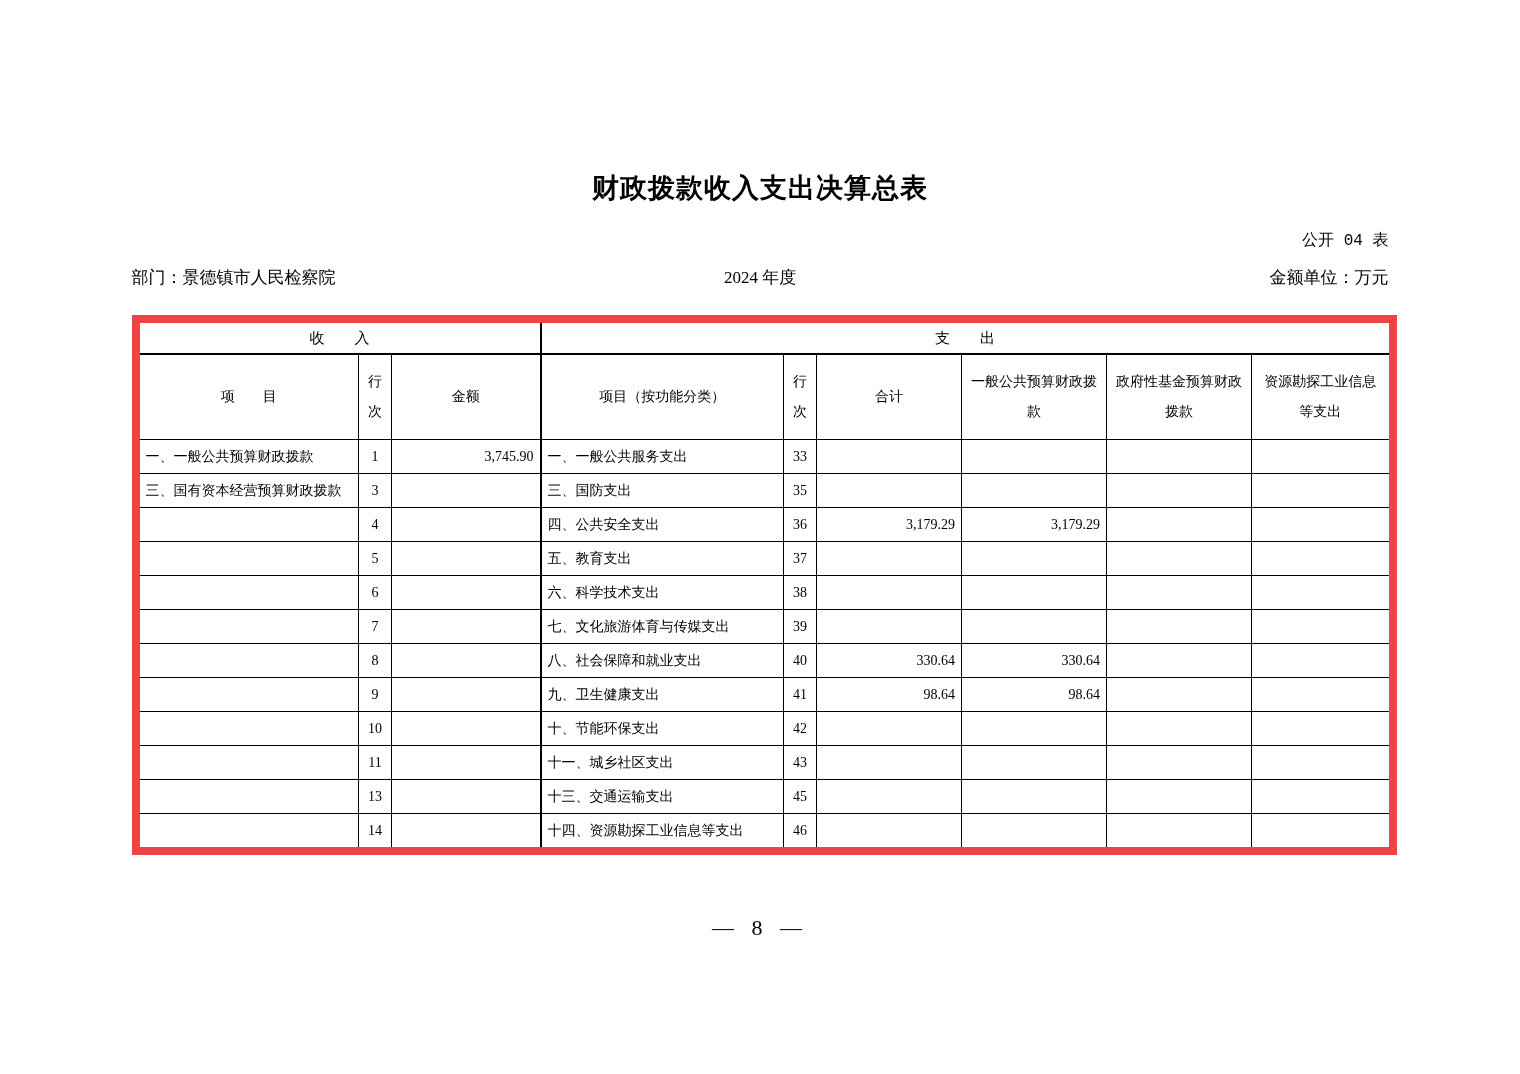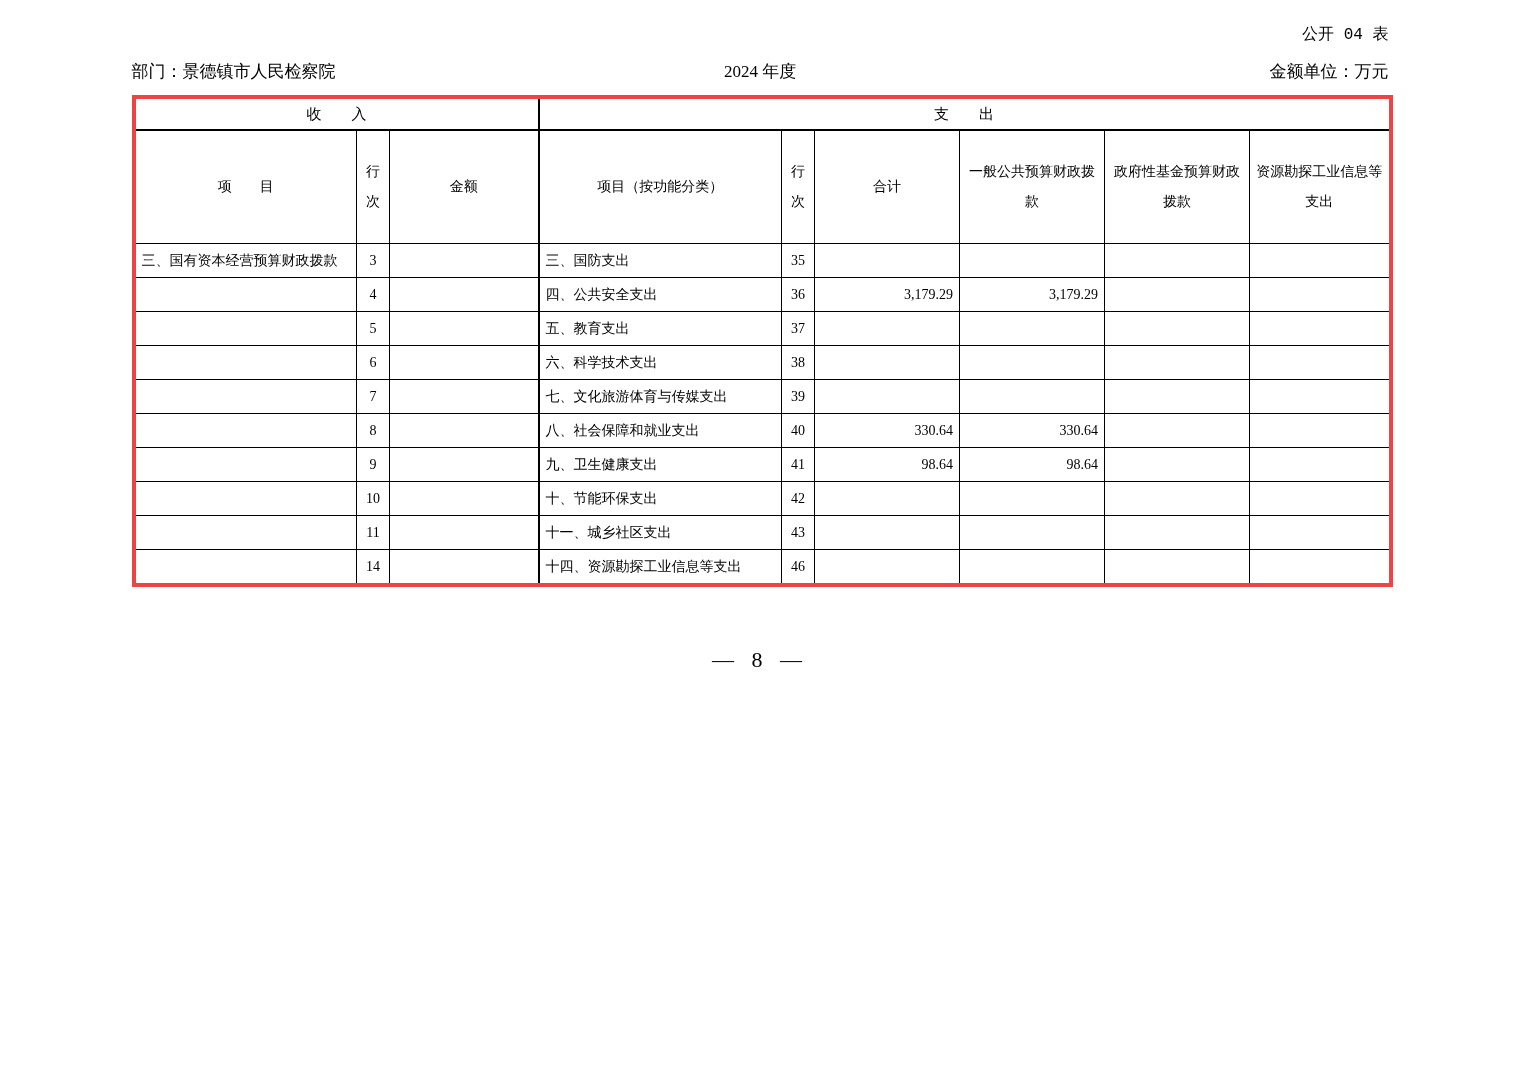--- a/index.html
+++ b/index.html
@@ -15,44 +15,45 @@
   }
   .table-code{margin-top:24px;text-align:right;font-size:16px;height:20px;font-family:Liberation Mono, monospace;}
   .meta-row{
     margin-top:16px;height:22px;display:grid;
     grid-template-columns:1fr auto 1fr;align-items:center;font-size:17px;
   }
   .meta-left{justify-self:start;}
   .meta-center{justify-self:center;}
   .meta-right{justify-self:end;}
   table.fiscal{
-    margin-top:13px;border-collapse:collapse;table-layout:fixed;
-    width:1257px;border:4px solid #ef4444;font-size:14px;
+    margin-top:27px;border-collapse:collapse;table-layout:fixed;
+    width:1257px;border:8px solid #ef4444;font-size:14px;
   }
   th,td{
     border:1px solid #000;font-weight:normal;padding:0 6px;
     overflow:hidden;vertical-align:middle;
   }
   .sec{border-left:2px solid #000;}
   .section-row th{height:30px;border-bottom:2px solid #000;font-size:15px;text-align:center;}
   .colhead-row th{height:84px;line-height:2.15;text-align:center;}
-  .rowno-h{word-break:break-all;padding:14px 8px;line-height:2.4;font-family:Liberation Serif, serif;}
+  .rowno-h{word-break:break-all;padding:0 8px;line-height:2.4;font-family:Liberation Serif, serif;}
   .index-row td{height:33px;text-align:center;}
   tbody td{height:33px;}
   .al{text-align:left;}
   .ac{text-align:center;padding:0 2px;}
   .ar{text-align:right;}
   .footer{margin-top:60px;text-align:center;font-size:22px;letter-spacing:6px;}
 </style>
 </head>
 <body>
 
 <div class="page">
   <div class="content">
 
+    <h1 class="title">财政拨款收入支出决算总表</h1>
 
     <div class="table-code">公开 04 表</div>
 
     <div class="meta-row">
       <span class="meta-left">部门：景德镇市人民检察院</span>
       <span class="meta-center">2024 年度</span>
       <span class="meta-right">金额单位：万元</span>
     </div>
 
     <table class="fiscal">
@@ -79,20 +80,31 @@
           <th class="sec">项目（按功能分类）</th>
           <th class="rowno-h">行次</th>
           <th>合计</th>
           <th>一般公共预算财政拨款</th>
           <th>政府性基金预算财政拨款</th>
           <th>资源勘探工业信息等支出</th>
         </tr>
       </thead>
       <tbody>
           <tr>
+            <td class="al">一、一般公共预算财政拨款</td>
+            <td class="ac">1</td>
+            <td class="ar">3,745.90</td>
+            <td class="al sec">一、一般公共服务支出</td>
+            <td class="ac">33</td>
+            <td class="ar"></td>
+            <td class="ar"></td>
+            <td class="ar"></td>
+            <td class="ar"></td>
+          </tr>
+          <tr>
             <td class="al">三、国有资本经营预算财政拨款</td>
             <td class="ac">3</td>
             <td class="ar"></td>
             <td class="al sec">三、国防支出</td>
             <td class="ac">35</td>
             <td class="ar"></td>
             <td class="ar"></td>
             <td class="ar"></td>
             <td class="ar"></td>
           </tr>
@@ -179,20 +191,31 @@
             <td class="ar"></td>
             <td class="al sec">十一、城乡社区支出</td>
             <td class="ac">43</td>
             <td class="ar"></td>
             <td class="ar"></td>
             <td class="ar"></td>
             <td class="ar"></td>
           </tr>
           <tr>
             <td class="al"></td>
+            <td class="ac">13</td>
+            <td class="ar"></td>
+            <td class="al sec">十三、交通运输支出</td>
+            <td class="ac">45</td>
+            <td class="ar"></td>
+            <td class="ar"></td>
+            <td class="ar"></td>
+            <td class="ar"></td>
+          </tr>
+          <tr>
+            <td class="al"></td>
             <td class="ac">14</td>
             <td class="ar"></td>
             <td class="al sec">十四、资源勘探工业信息等支出</td>
             <td class="ac">46</td>
             <td class="ar"></td>
             <td class="ar"></td>
             <td class="ar"></td>
             <td class="ar"></td>
           </tr>
         </tbody>

